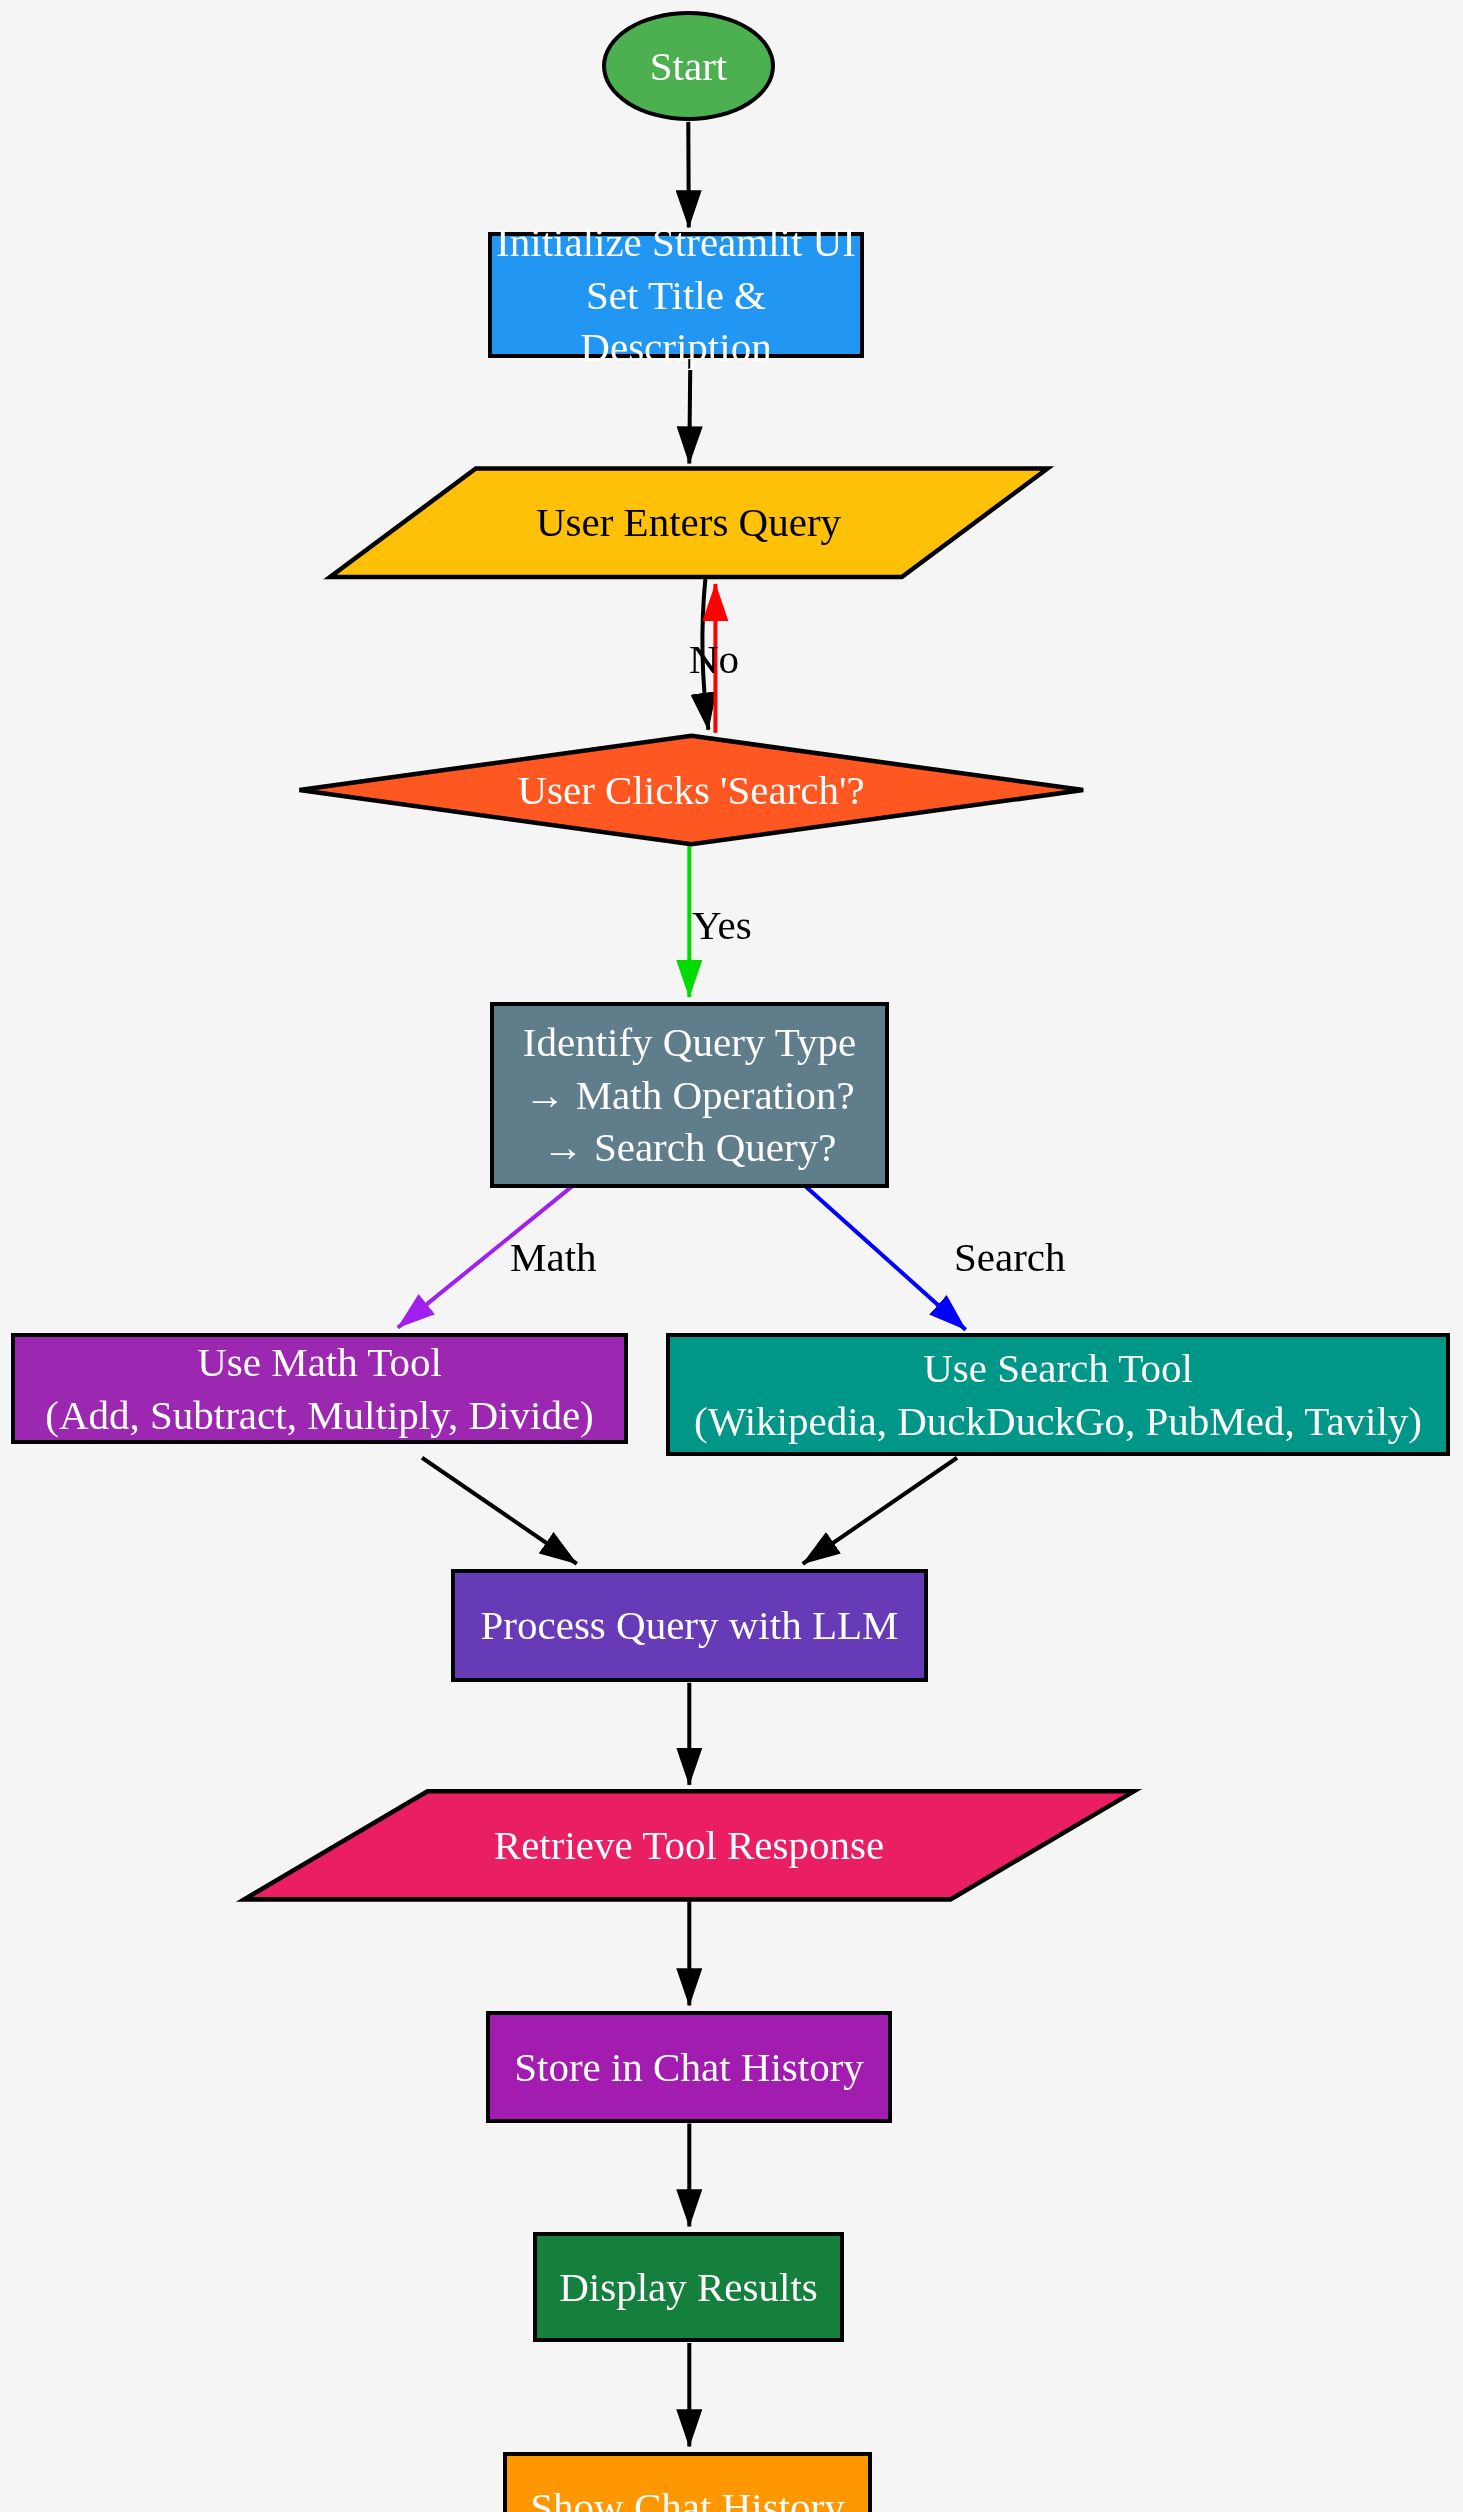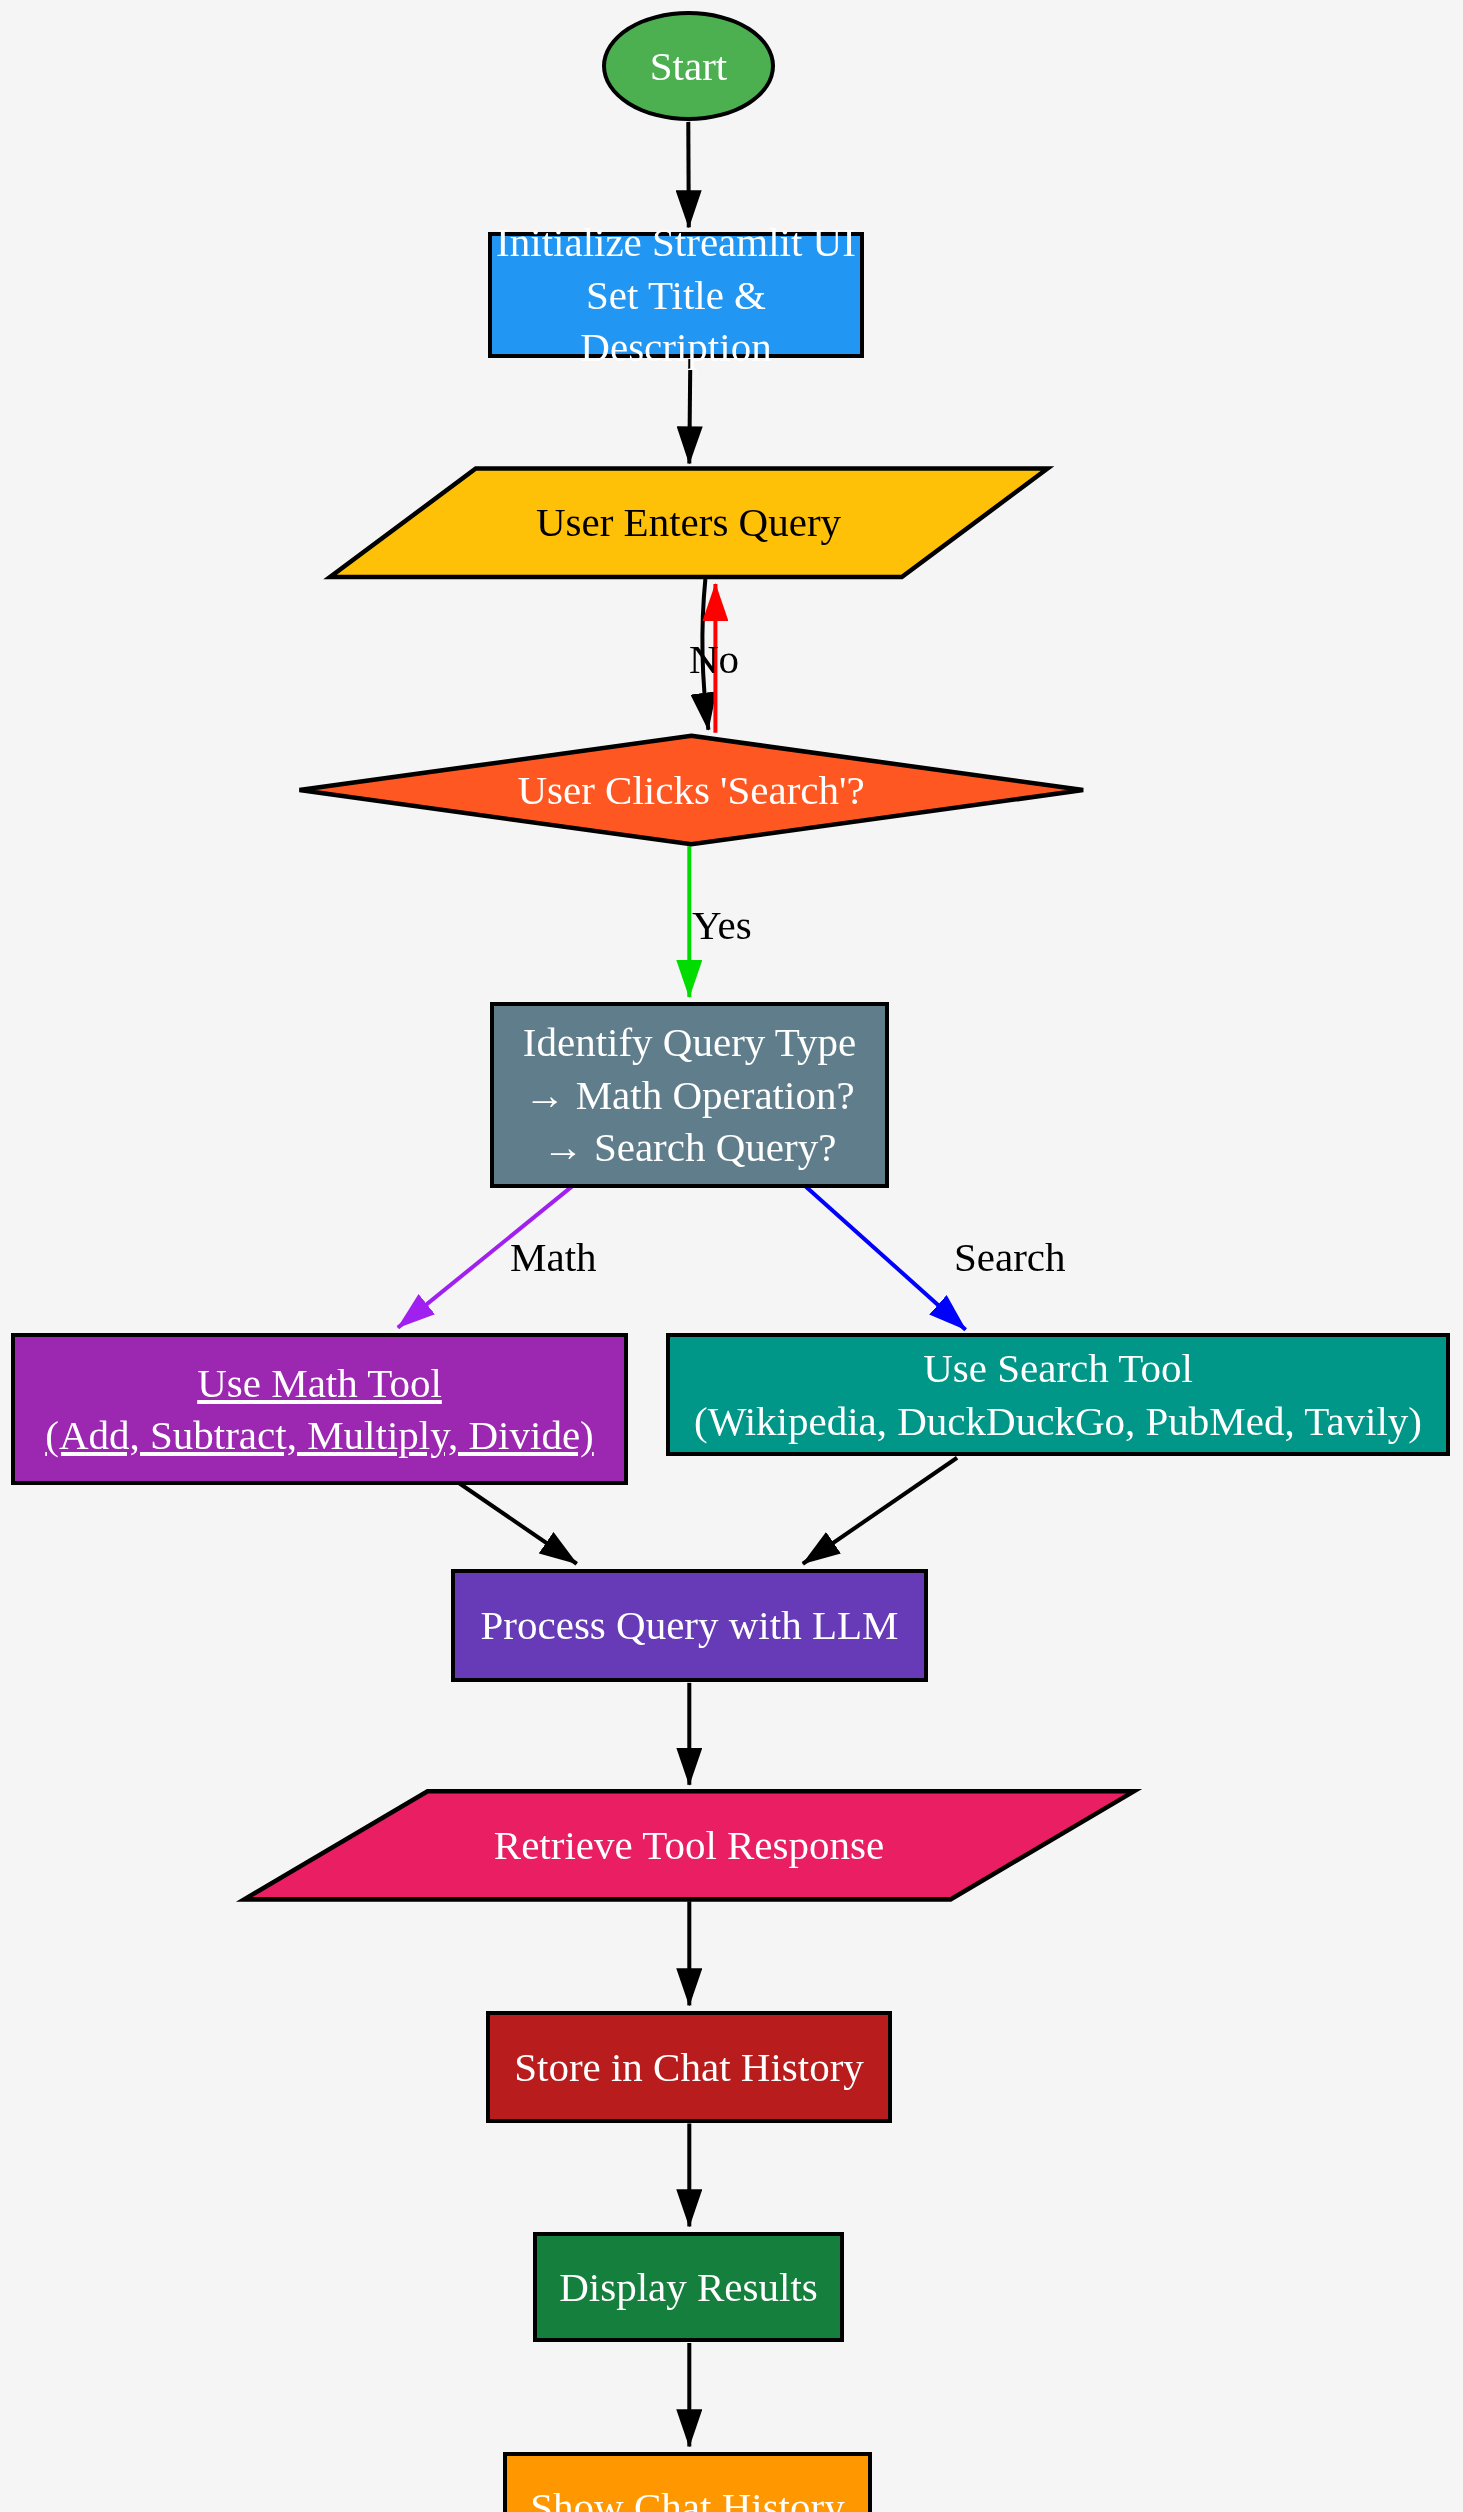--- a/index.html
+++ b/index.html
@@ -23,21 +23,21 @@
   .rect{border:4.5px solid #000000;}
   .ellipse{border:4.5px solid #000000;border-radius:50%;}
   .overlay{background:transparent;border:none;}
   
   .fill-start   {background:#4caf50;}
   .fill-init    {background:#2196f3;}
   .fill-identify{background:#607d8b;}
   .fill-math    {background:#9c27b0;}
   .fill-search  {background:#009688;}
   .fill-llm     {background:#673ab7;}
-  .fill-store   {background:#b91c1c;}
+  .fill-store   {background:#a21caf;}
   .fill-display {background:#15803d;}
   .fill-show    {background:#ff9800;}
   .text-black{color:#000000;}
   .edge-label{
     position:absolute;
     font-size:41px;line-height:1;
     color:#000000;
     white-space:nowrap;
   }
 </style>
@@ -92,21 +92,21 @@
 Set Title &amp; Description</div>
 
   <div class="node overlay text-black" style="left:330px;top:468px;width:717px;height:109px;">User Enters Query</div>
 
   <div class="node overlay" style="left:299px;top:736px;width:784px;height:109px;">User Clicks 'Search'?</div>
 
   <div class="node rect fill-identify" style="left:490px;top:1002px;width:399px;height:186px;">Identify Query Type
 → Math Operation?
 → Search Query?</div>
 
-  <div class="node rect fill-math" style="left:11px;top:1333px;width:617px;height:152px;text-decoration:underline;">Use Math Tool
+  <div class="node rect fill-math" style="left:11px;top:1333px;width:617px;height:111px;">Use Math Tool
 (Add, Subtract, Multiply, Divide)</div>
 
   <div class="node rect fill-search" style="left:666px;top:1333px;width:784px;height:123px;text-align:center;">Use Search Tool
 (Wikipedia, DuckDuckGo, PubMed, Tavily)</div>
 
   <div class="node rect fill-llm" style="left:451px;top:1569px;width:477px;height:113px;">Process Query with LLM</div>
 
   <div class="node overlay" style="left:244px;top:1791px;width:890px;height:108px;">Retrieve Tool Response</div>
 
   <div class="node rect fill-store" style="left:486px;top:2011px;width:406px;height:112px;">Store in Chat History</div>

